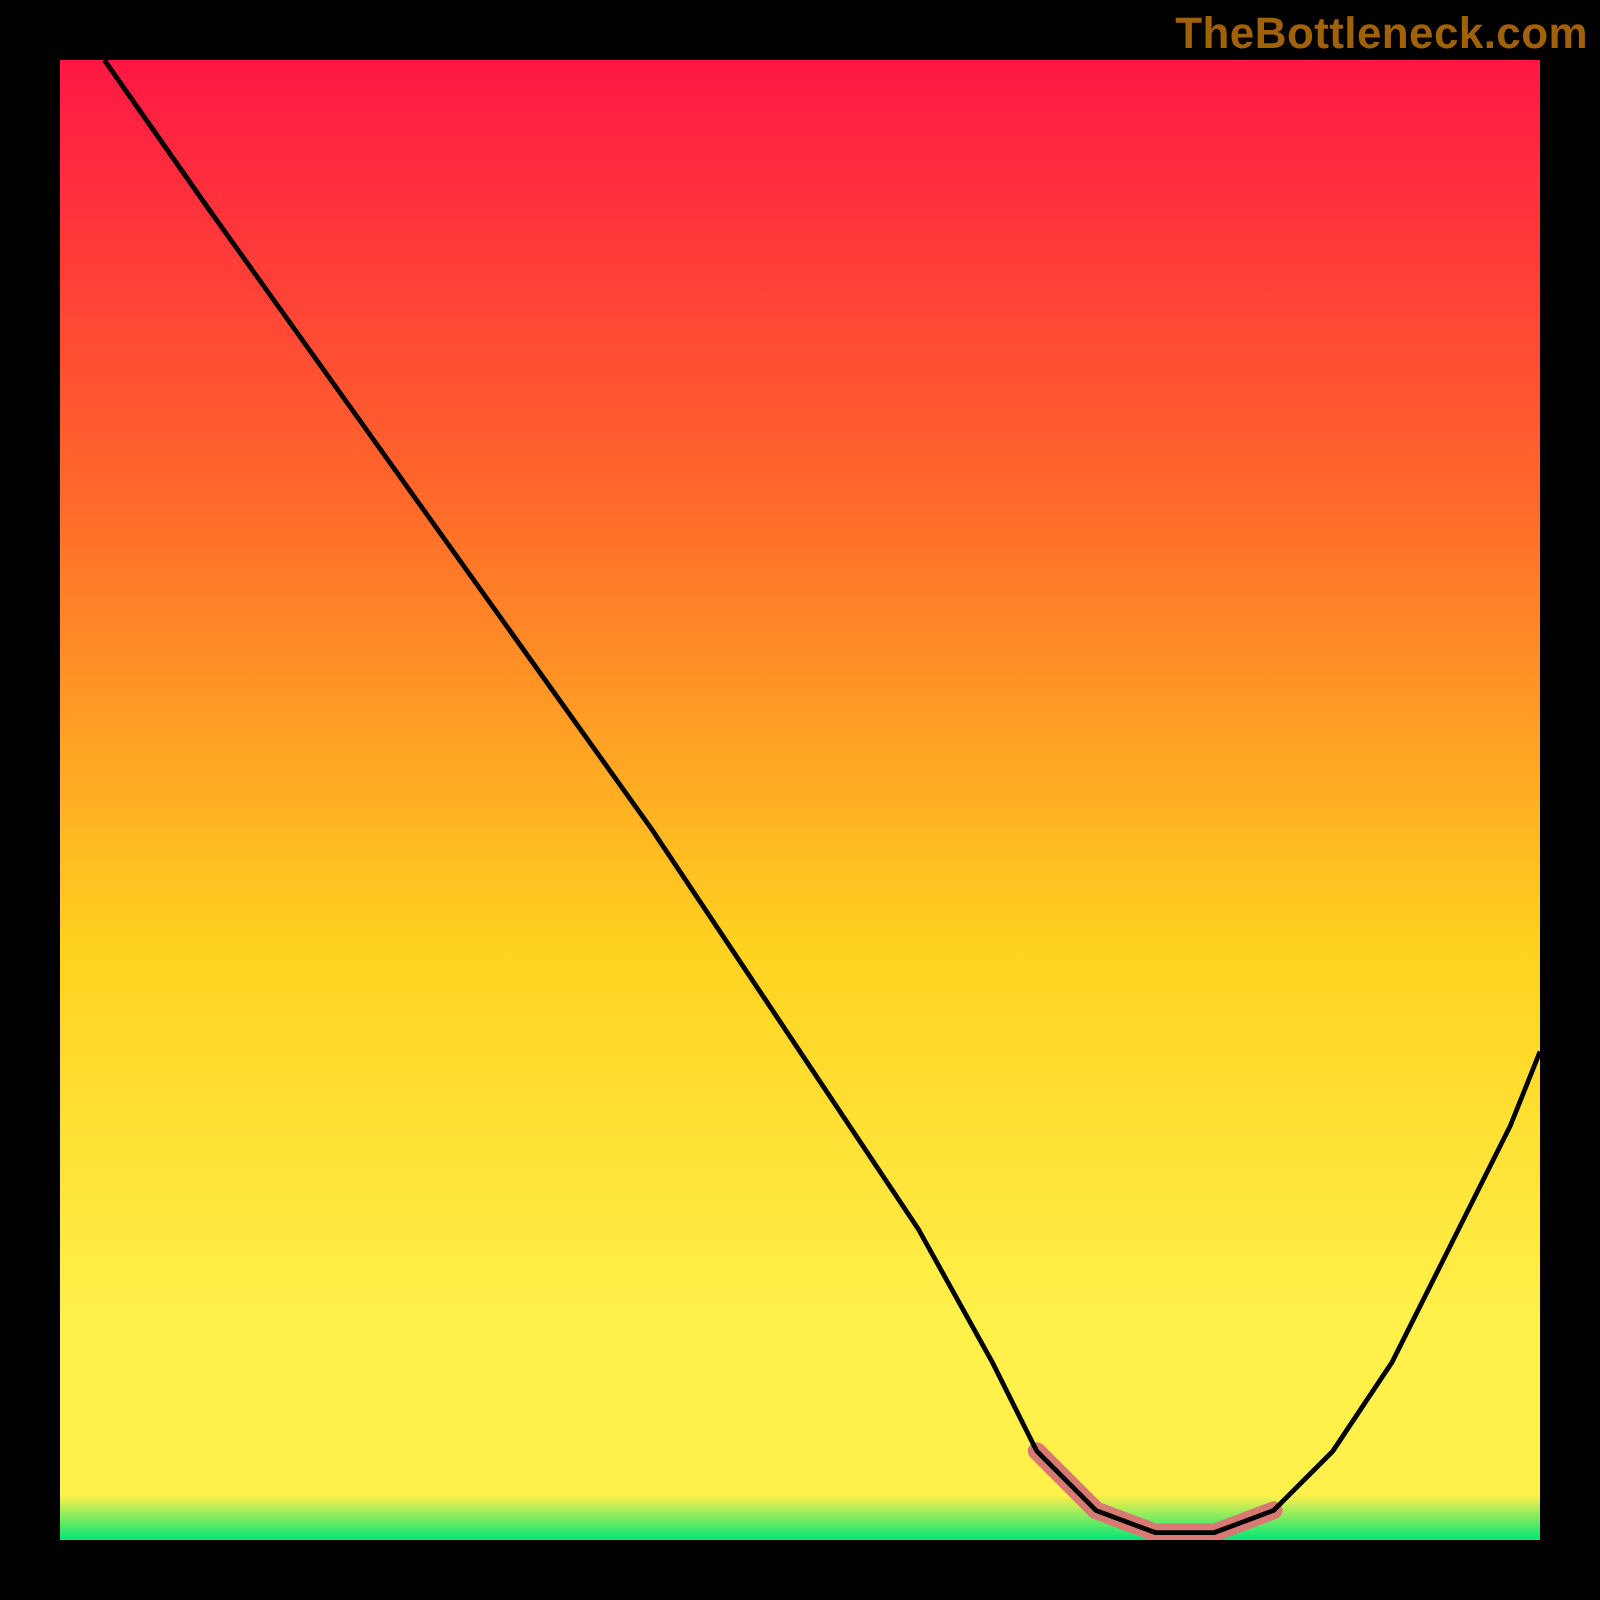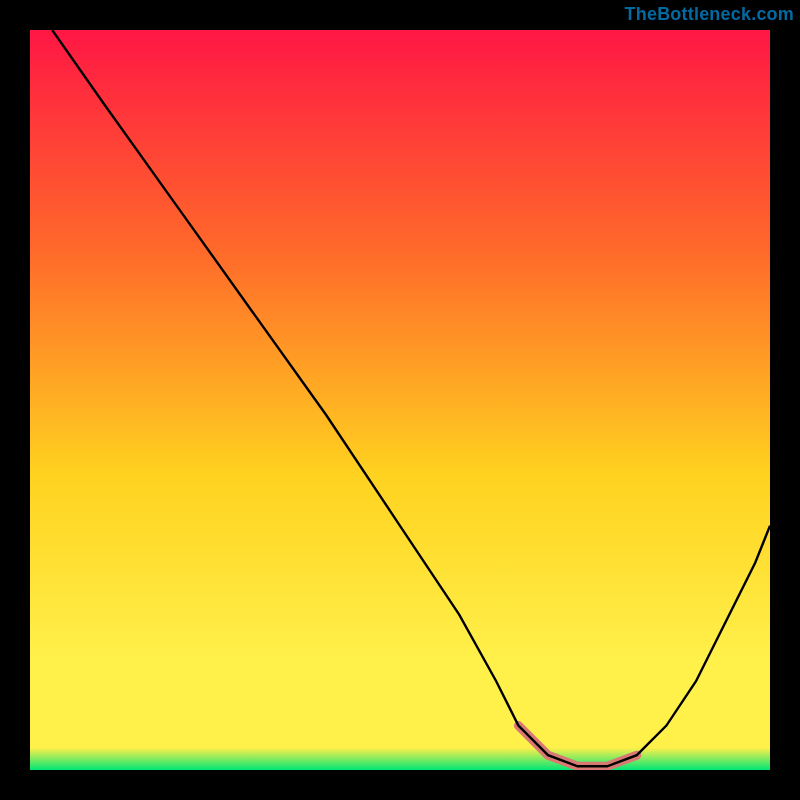--- a/index.html
+++ b/index.html
@@ -14,22 +14,22 @@
   .page {
     position: relative;
     width: 800px;
     height: 800px;
     background: #000;
   }
   .watermark {
     position: absolute;
     top: 4px;
     right: 6px;
-    color: #0369a1;
-    font-size: 18px;
+    color: #a16207;
+    font-size: 22px;
     font-weight: 600;
     letter-spacing: 0.2px;
     user-select: none;
   }
   .plot-wrap {
     position: absolute;
     left: 30px;
     top: 30px;
     width: 740px;
     height: 740px;

